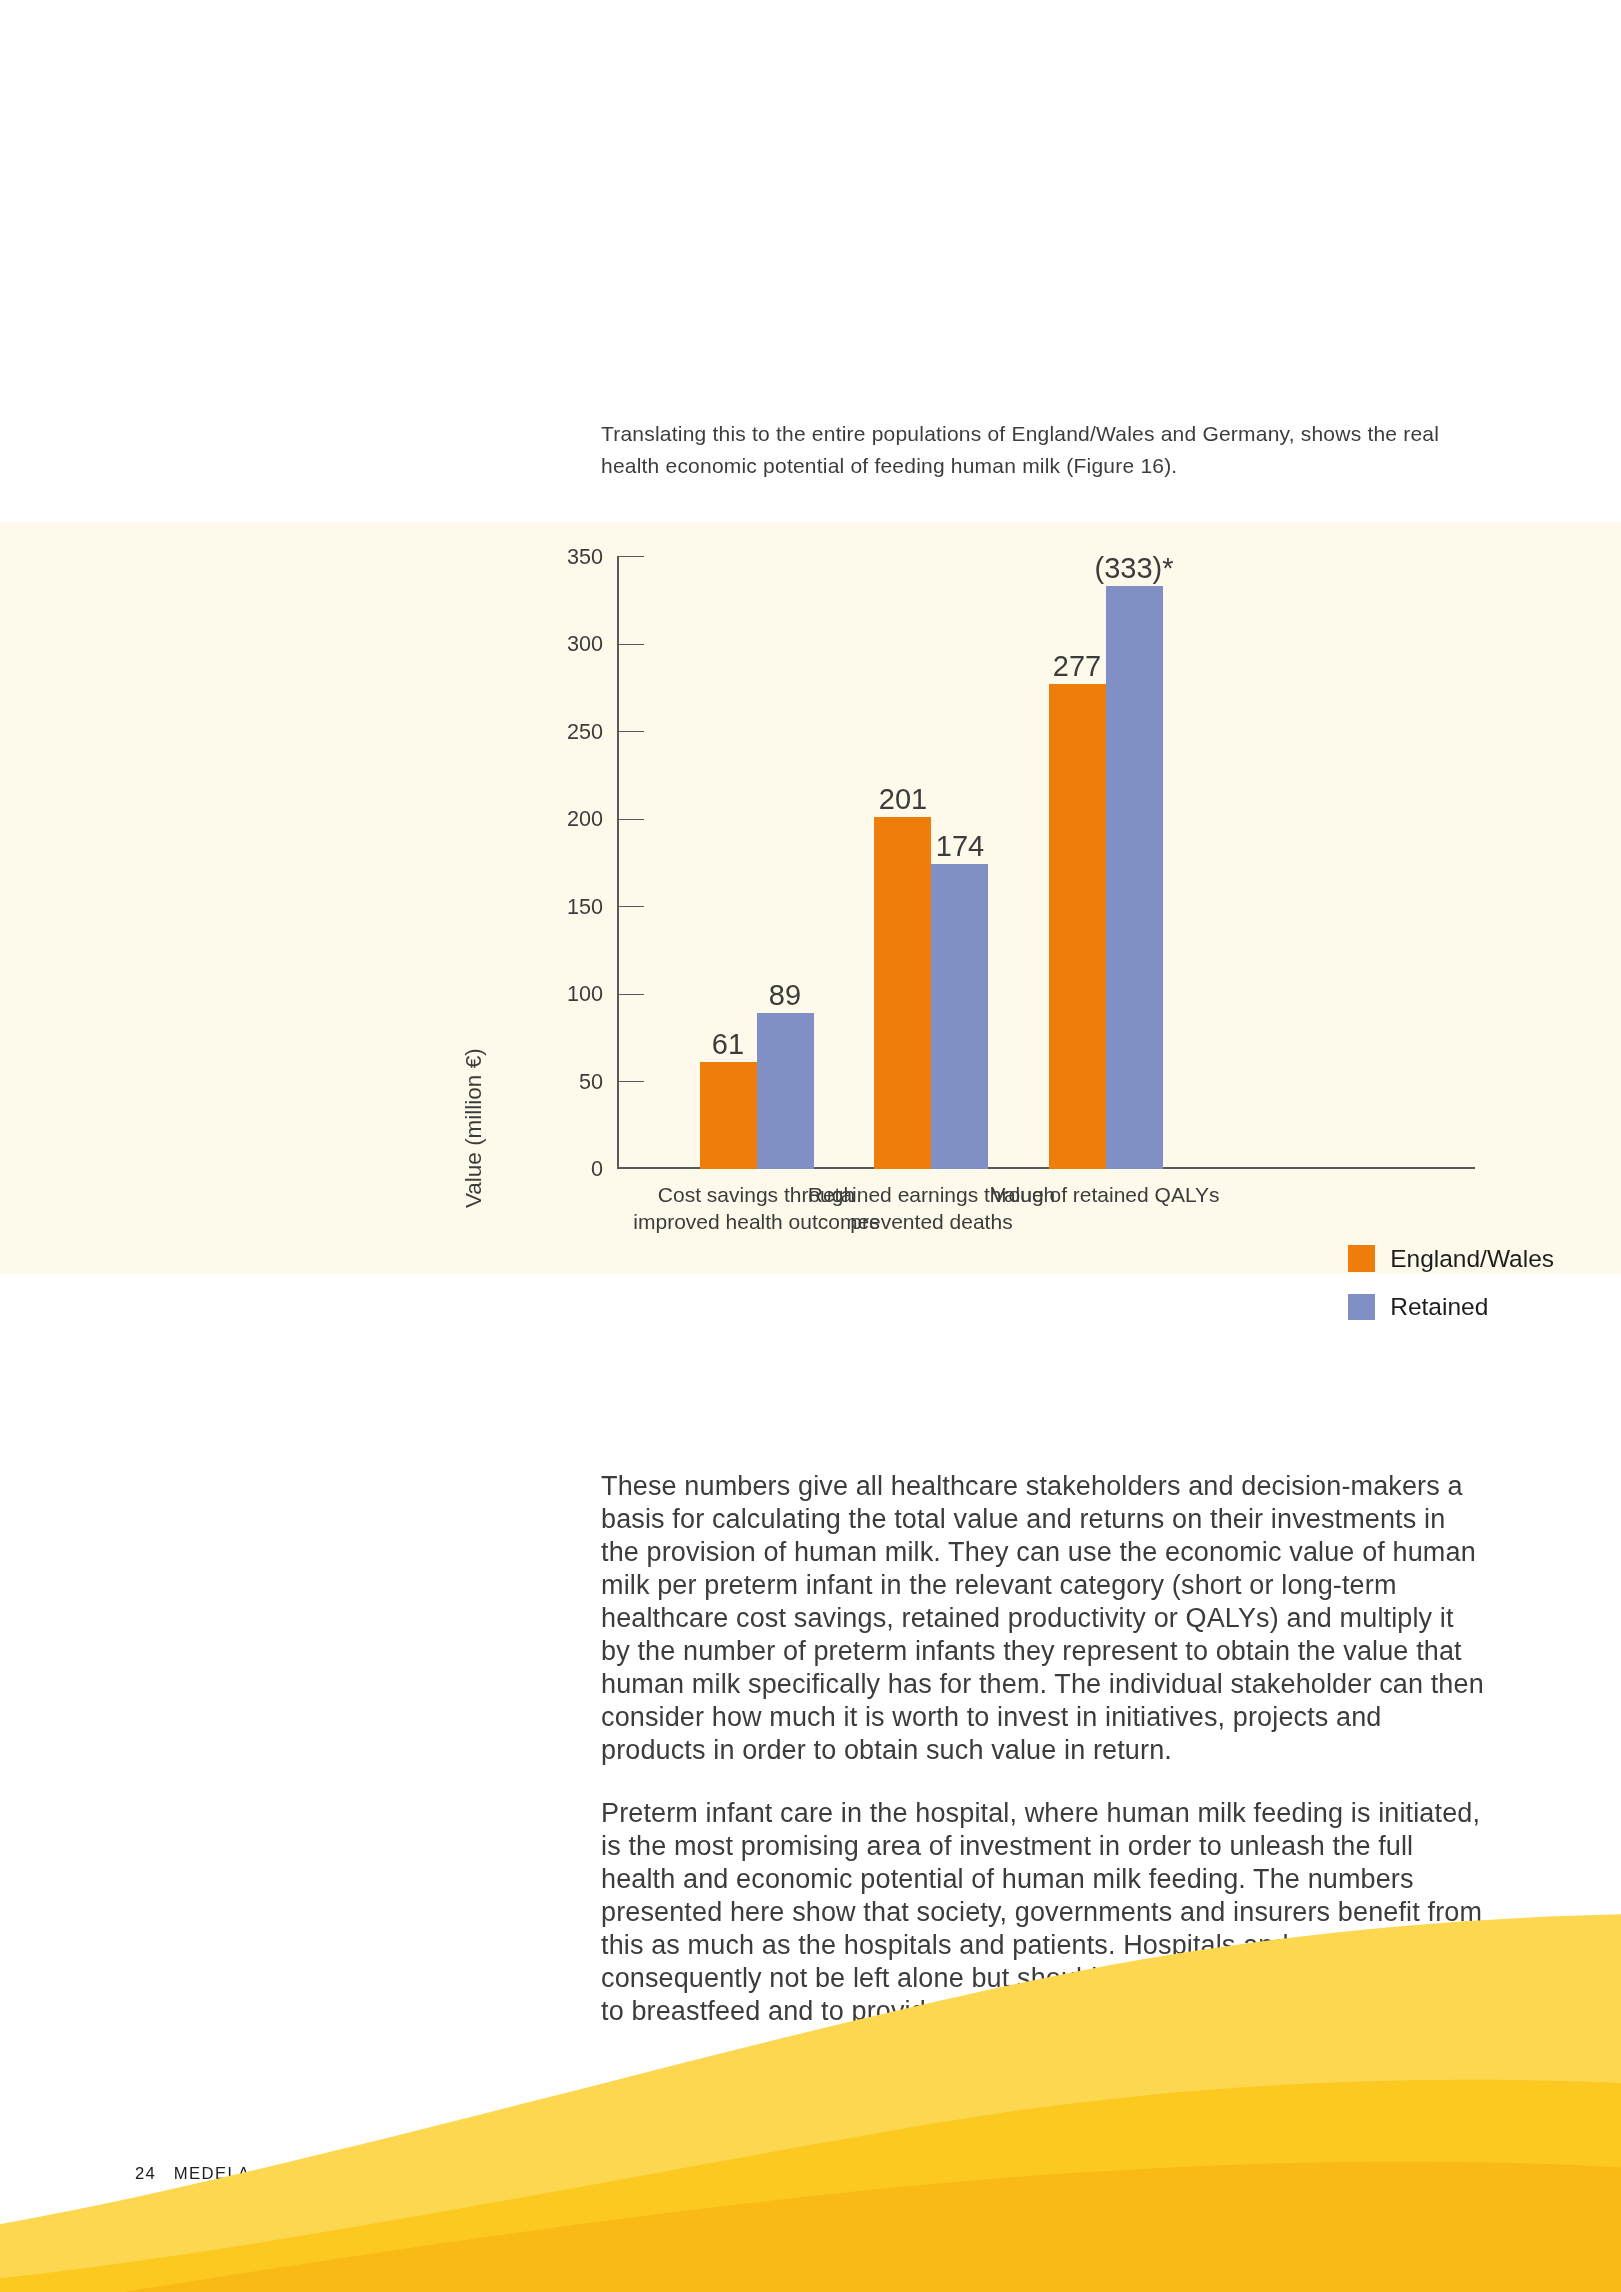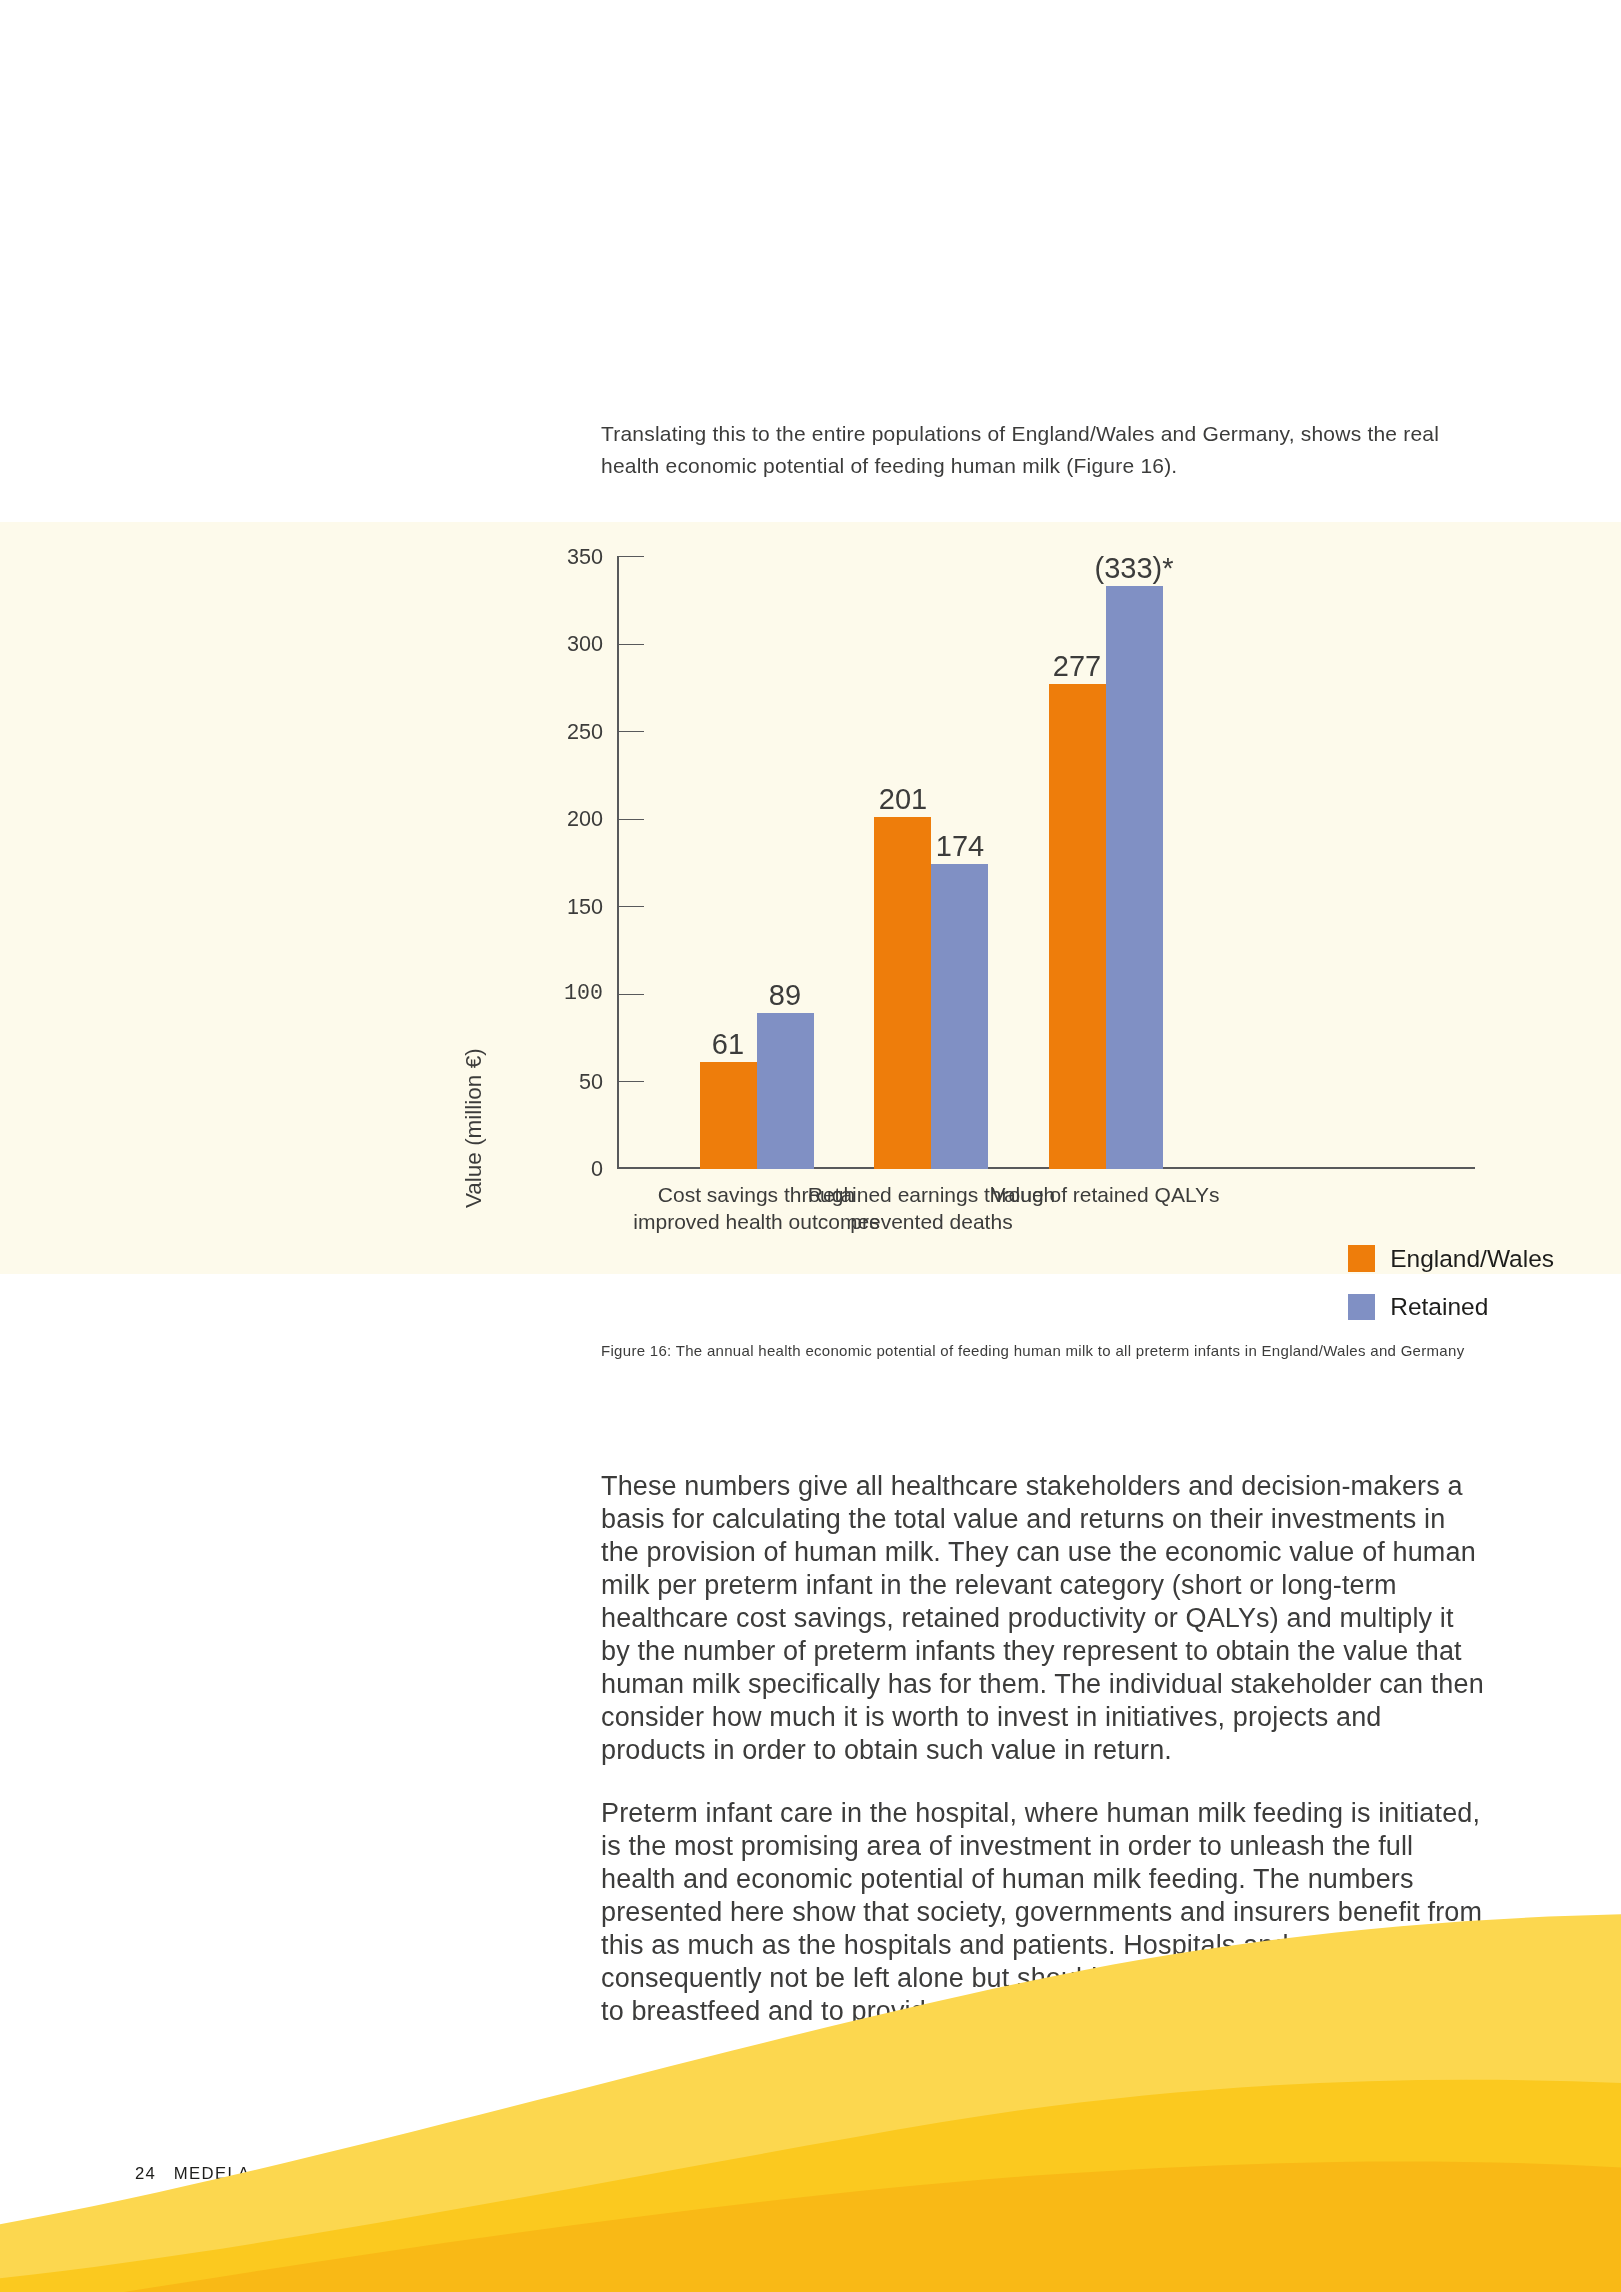--- a/index.html
+++ b/index.html
@@ -104,21 +104,21 @@
       <div class="y-axis-title">Value (million €)</div>
 
       <div class="axis-v"></div>
       <div class="axis-h"></div>
 
       <div id="yticks-layer">
           <div class="ylabel" style="top: 636px;">0</div>
           <div class="ytick" style="top: 559px;"></div>
           <div class="ylabel" style="top: 549px;">50</div>
           <div class="ytick" style="top: 472px;"></div>
-          <div class="ylabel" style="top: 461px; font-family: Liberation Mono, monospace;">100</div>
+          <div class="ylabel" style="top: 461px;">100</div>
           <div class="ytick" style="top: 384px;"></div>
           <div class="ylabel" style="top: 374px;">150</div>
           <div class="ytick" style="top: 297px;"></div>
           <div class="ylabel" style="top: 286px;">200</div>
           <div class="ytick" style="top: 209px;"></div>
           <div class="ylabel" style="top: 199px;">250</div>
           <div class="ytick" style="top: 122px;"></div>
           <div class="ylabel" style="top: 111px;">300</div>
           <div class="ytick" style="top: 34px;"></div>
           <div class="ylabel" style="top: 23.5px;">350</div>
@@ -150,21 +150,20 @@
         </div>
         <div class="legend-row">
           <span class="legend-swatch de"></span>
           <span class="legend-label">Retained</span>
         </div>
       </div>
 
     </div>
   </div>
 
-  <p class="caption">Figure 16: The annual health economic potential of feeding human milk to all preterm infants in England/Wales and Germany</p>
 
   <p class="body-text" id="para-1">These numbers give all healthcare stakeholders and decision-makers a basis for calculating the total value and returns on their investments in the provision of human milk. They can use the economic value of human milk per preterm infant in the relevant category (short or long-term healthcare cost savings, retained productivity or QALYs) and multiply it by the number of preterm infants they represent to obtain the value that human milk specifically has for them. The individual stakeholder can then consider how much it is worth to invest in initiatives, projects and products in order to obtain such value in return.</p>
   <p class="body-text" id="para-2">Preterm infant care in the hospital, where human milk feeding is initiated, is the most promising area of investment in order to unleash the full health and economic potential of human milk feeding. The numbers presented here show that society, governments and insurers benefit from this as much as the hospitals and patients. Hospitals and mothers should consequently not be left alone but should be supported in their attempts to breastfeed and to provide every preterm infant with human milk.</p>
 
   <div class="footer">
     <span class="pagenum">24</span><span>MEDELA</span>
   </div>
 
   <svg class="waves" viewBox="0 0 1654 420" preserveAspectRatio="none">
     <path fill="#fcd74f" d="M0,420 L0,350 C330,290 760,160 1080,96 C1290,54 1480,38 1654,34 L1654,420 Z"></path>

